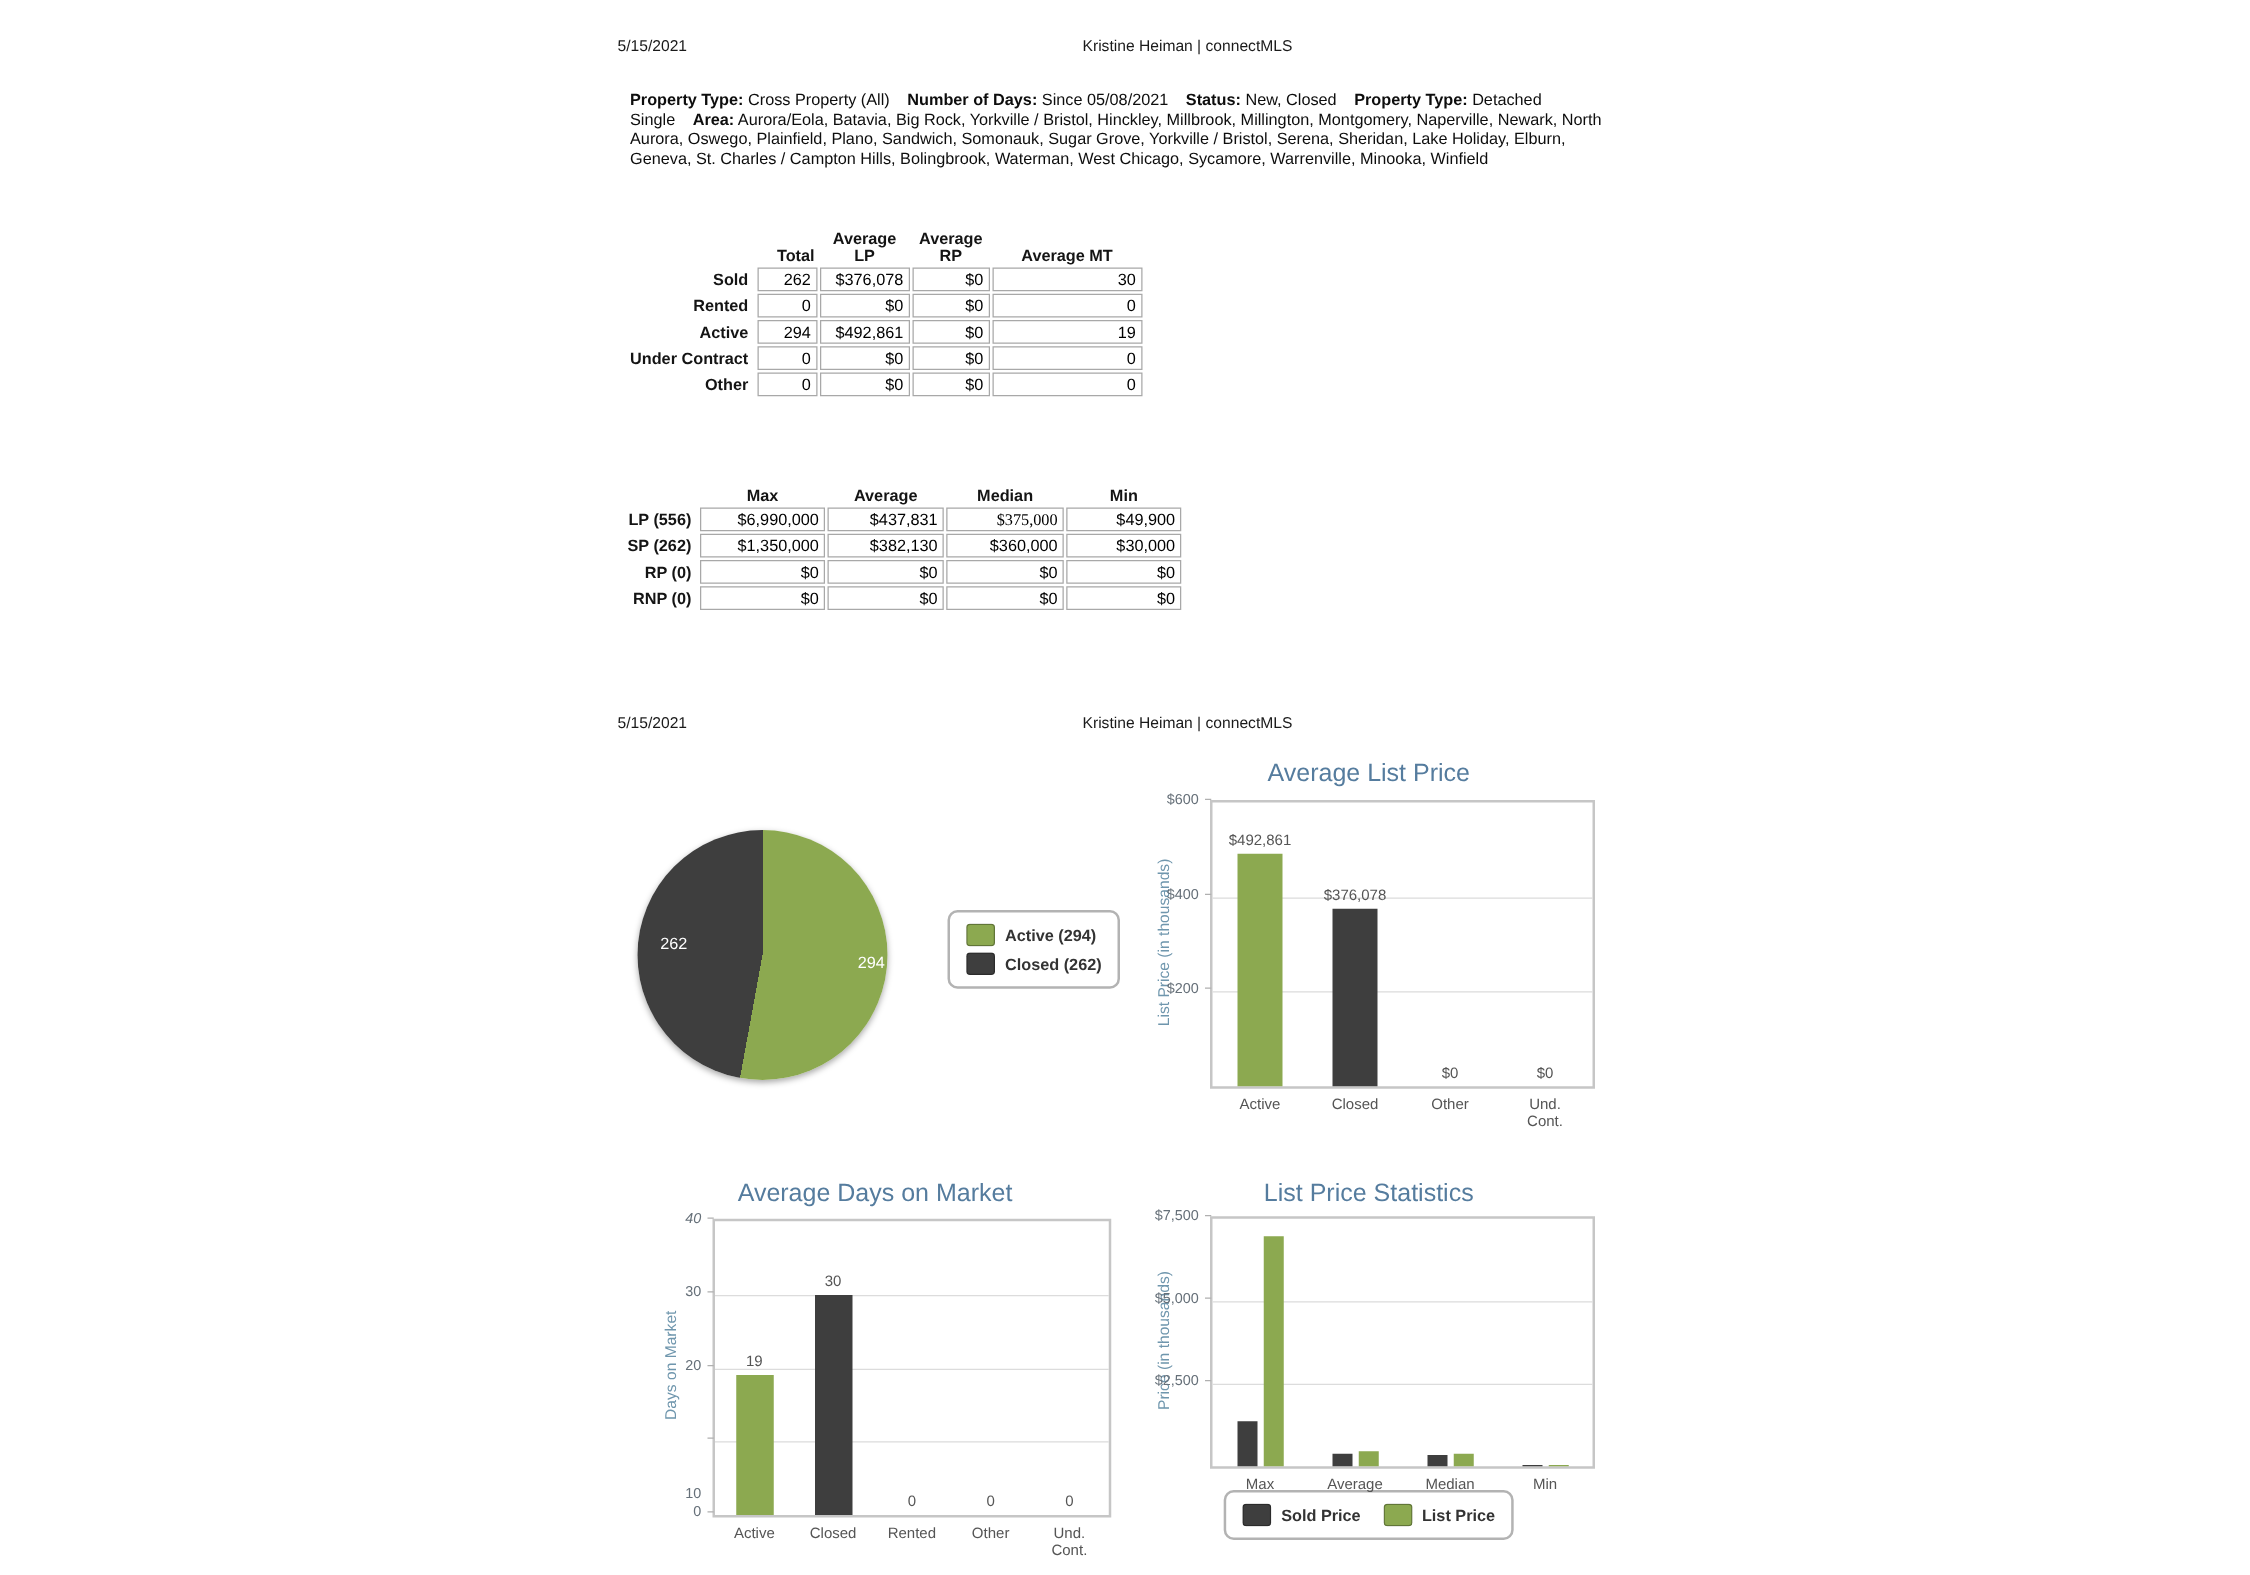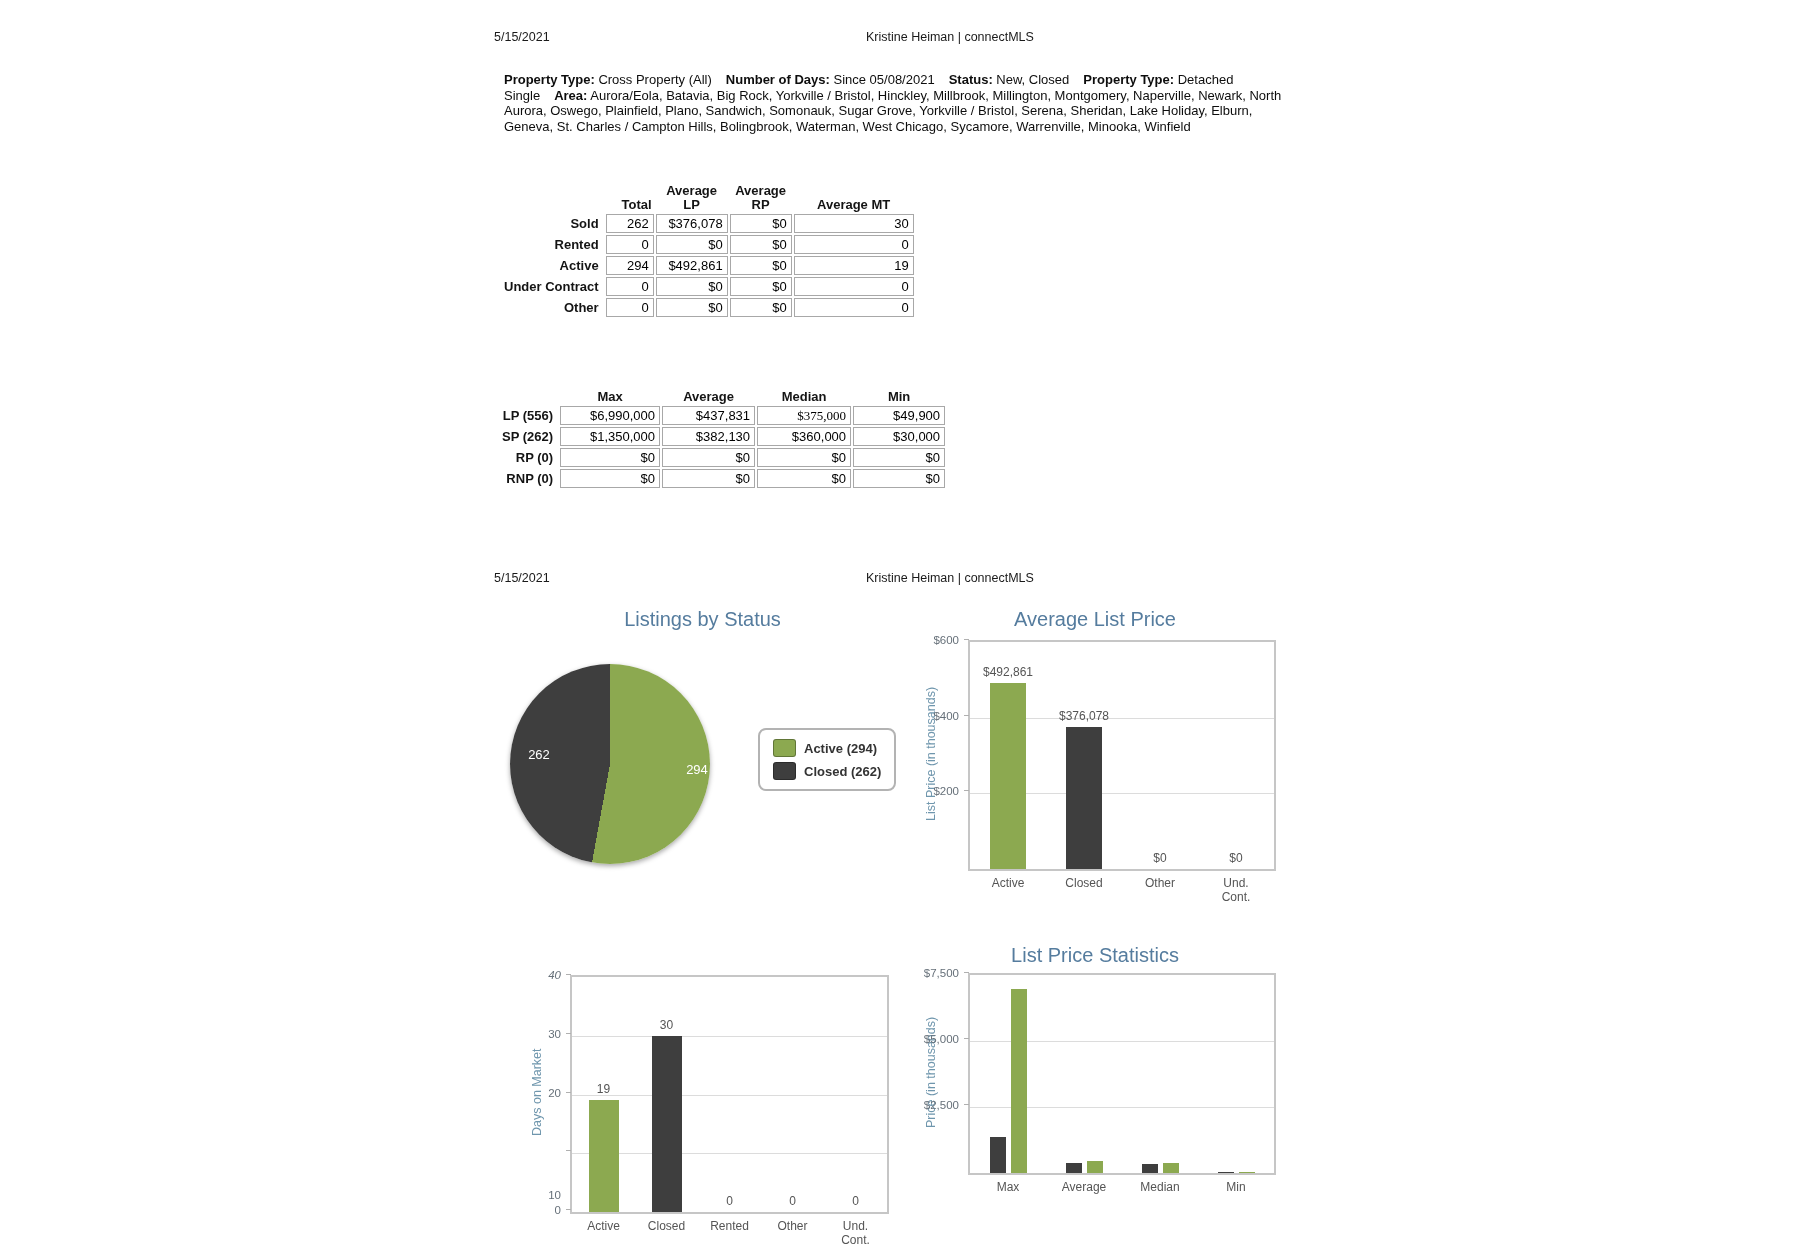--- a/index.html
+++ b/index.html
@@ -157,21 +157,20 @@
           <td class="cell" style="width: 84px;">$0</td>
           <td class="cell" style="width: 82px;">$0</td>
         </tr>
       </tbody>
     </table>
 
   <div class="hdr" id="hdr2-date">5/15/2021</div>
   <div class="hdr" id="hdr2-user">Kristine Heiman | connectMLS</div>
 
   <div class="chart" id="chart-pie">
-    <div class="chart-title">Listings by Status</div>
     <div id="pie" style="background: conic-gradient(rgb(140, 169, 80) 0deg, rgb(140, 169, 80) 52.88%, rgb(62, 62, 62) 52.88%, rgb(62, 62, 62) 100%);"></div>
     <div class="pie-label" id="pie-label-closed">262</div>
     <div class="pie-label" id="pie-label-active">294</div>
     <div class="legendbox" id="legend-pie">
       <div class="legend-item">
         <span class="swatch" style="background: rgb(140, 169, 80);"></span>
         <span>Active (294)</span>
       </div>
       <div class="legend-item">
         <span class="swatch" style="background: rgb(62, 62, 62);"></span>
@@ -200,20 +199,21 @@
       <div class="ytick-label" style="top: 184.333px; left: 11px;">$200</div>
       <div class="ytick-mark" style="top: 190.333px; left: 64px;"></div>
       <div class="xlabel" style="left: 73px; width: 70px; top: 276px;">Active</div>
       <div class="xlabel" style="left: 149px; width: 70px; top: 276px;">Closed</div>
       <div class="xlabel" style="left: 225px; width: 70px; top: 276px;">Other</div>
       <div class="xlabel" style="left: 301px; width: 70px; top: 276px;">Und.
 Cont.</div>
     </div>
 
   <div class="chart" id="chart-adom">
+    <div class="chart-title">Average Days on Market</div>
     <div class="ytitle">Days on Market</div>
     <div class="plot">
         <div class="gridline" style="top: 59px;"></div>
         <div class="gridline" style="top: 118px;"></div>
         <div class="gridline" style="top: 176px;"></div>
         <div class="vbar" style="left: 16.5px; width: 30px; height: 111.6px; background: rgb(140, 169, 80);"></div>
         <div class="val-label" style="left: -8.5px; bottom: 115.6px;">19</div>
         <div class="vbar" style="left: 79.5px; width: 30px; height: 176.3px; background: rgb(62, 62, 62);"></div>
         <div class="val-label" style="left: 54.5px; bottom: 180.3px;">30</div>
         <div class="val-label" style="left: 117.5px; bottom: 4px;">0</div>
@@ -246,20 +246,30 @@
         <div class="gridline" style="top: 132px;"></div>
         <div class="vbar" style="left: 19.5px; width: 16px; height: 35.6px; background: rgb(62, 62, 62);"></div>
         <div class="vbar" style="left: 40.5px; width: 16px; height: 184.5px; background: rgb(140, 169, 80);"></div>
         <div class="vbar" style="left: 95.5px; width: 16px; height: 10.1px; background: rgb(62, 62, 62);"></div>
         <div class="vbar" style="left: 116.5px; width: 16px; height: 11.6px; background: rgb(140, 169, 80);"></div>
         <div class="vbar" style="left: 171.5px; width: 16px; height: 9.5px; background: rgb(62, 62, 62);"></div>
         <div class="vbar" style="left: 192.5px; width: 16px; height: 9.9px; background: rgb(140, 169, 80);"></div>
         <div class="vbar" style="left: 247.5px; width: 16px; height: 1px; background: rgb(62, 62, 62);"></div>
         <div class="vbar" style="left: 268.5px; width: 16px; height: 1.3px; background: rgb(140, 169, 80);"></div>
       </div>
+    <div class="legendbox" id="legend-lps">
+      <div class="legend-item">
+        <span class="swatch" style="background: rgb(62, 62, 62);"></span>
+        <span>Sold Price</span>
+      </div>
+      <div class="legend-item">
+        <span class="swatch" style="background: rgb(140, 169, 80);"></span>
+        <span>List Price</span>
+      </div>
+    </div>
   <div class="ytick-label" style="top: 30px; left: 11px;">$7,500</div>
       <div class="ytick-mark" style="top: 36px; left: 64px;"></div>
       <div class="ytick-label" style="top: 96px; left: 11px;">$5,000</div>
       <div class="ytick-mark" style="top: 102px; left: 64px;"></div>
       <div class="ytick-label" style="top: 162px; left: 11px;">$2,500</div>
       <div class="ytick-mark" style="top: 168px; left: 64px;"></div>
       <div class="xlabel" style="left: 73px; width: 70px; top: 244px;">Max</div>
       <div class="xlabel" style="left: 149px; width: 70px; top: 244px;">Average</div>
       <div class="xlabel" style="left: 225px; width: 70px; top: 244px;">Median</div>
       <div class="xlabel" style="left: 301px; width: 70px; top: 244px;">Min</div>

